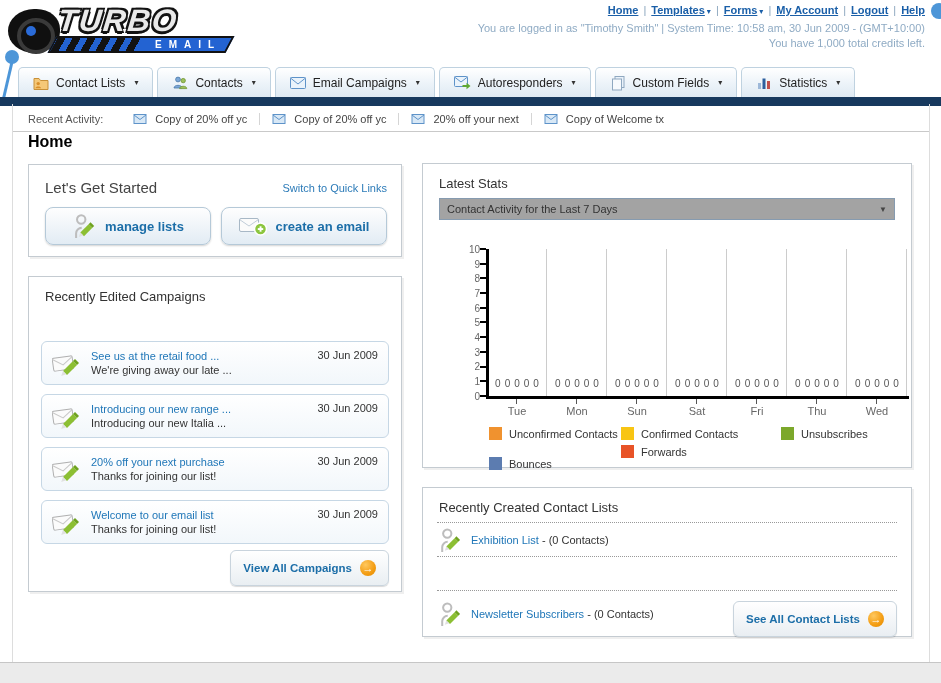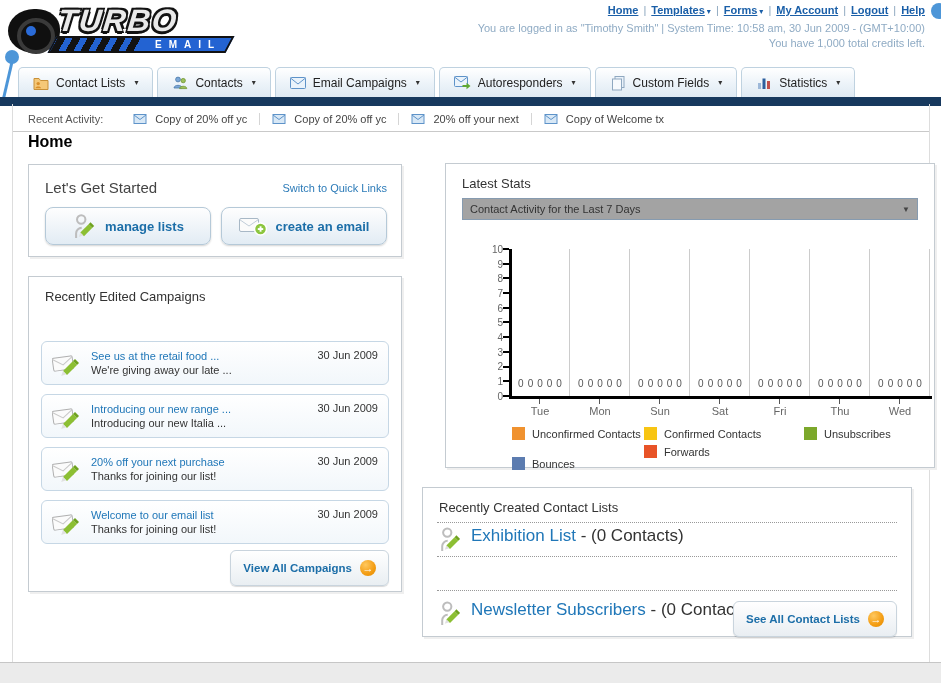--- a/index.html
+++ b/index.html
@@ -45,21 +45,21 @@
   .bottom-strip { position:absolute; left:0; top:662px; width:941px; height:21px; background:#ebebeb; border-top:1px solid #c6c6c6; }
 
   .page-title { position:absolute; left:28px; top:133px; font-size:16px; font-weight:bold; color:#000; }
 
   
   .panel { position:absolute; background:#fff; border:1px solid #c4cbd1; box-shadow:2px 2px 0 #efefef; }
   .panel-title { position:absolute; left:16px; top:12px; font-size:13px; color:#333; }
   #panel-start { left:28px; top:164px; width:374px; height:93px; }
   #panel-start .panel-title { font-size:15px; color:#444; top:14px; }
   #panel-campaigns { left:28px; top:276px; width:374px; height:316px; }
-  #panel-stats { left:422px; top:163px; width:490px; height:305px;margin-left:23px; }
+  #panel-stats { left:422px; top:163px; width:490px; height:305px; }
   #panel-lists { left:422px; top:487px; width:490px; height:150px; }
 
   .switch-link { position:absolute; right:14px; top:17px; font-size:11px; color:#2c7bb8; cursor:pointer; }
 
   .btn-soft { position:absolute; top:42px; width:166px; height:38px; display:flex; align-items:center; justify-content:center; gap:9px;
     background:linear-gradient(#fefefe, #e2ecf4); border:1px solid #b5c9d8; border-radius:8px; box-shadow:0 1px 2px rgba(0,0,0,.18);
     color:#1c6ea8; font-size:13px; font-weight:bold; cursor:pointer; }
   #btn-manage { left:16px; }
   #btn-create { left:192px; }
 
@@ -102,21 +102,21 @@
   .day-labels { position:absolute; left:64px; top:241px; width:420px; display:flex; }
   .day-labels span { width:60px; text-align:center; font-size:11px; color:#666; }
 
   .legend-item { position:absolute; display:flex; align-items:center; gap:7px; font-size:11px; color:#333; }
   .legend-swatch { width:13px; height:13px; display:inline-block; }
   #leg-0 { left:66px; top:263px; } #leg-1 { left:198px; top:263px; } #leg-2 { left:358px; top:263px; }
   #leg-3 { left:66px; top:293px; } #leg-4 { left:198px; top:281px; }
 
   
   .dotted { position:absolute; left:14px; right:14px; border-top:1px dotted #999; }
-  .cl-row { position:absolute; left:16px; right:16px; height:28px; display:flex; align-items:flex-start; gap:10px; font-size:17px; }
+  .cl-row { position:absolute; left:16px; right:16px; height:28px; display:flex; align-items:center; gap:10px; font-size:11px; }
   .cl-link { color:#2077b8; cursor:pointer; }
   .cl-detail { color:#333; }
 </style>
 </head>
 <body>
 
 <div id="page">
 
   <div class="logo">
     <div class="turbo-graphic"></div>

